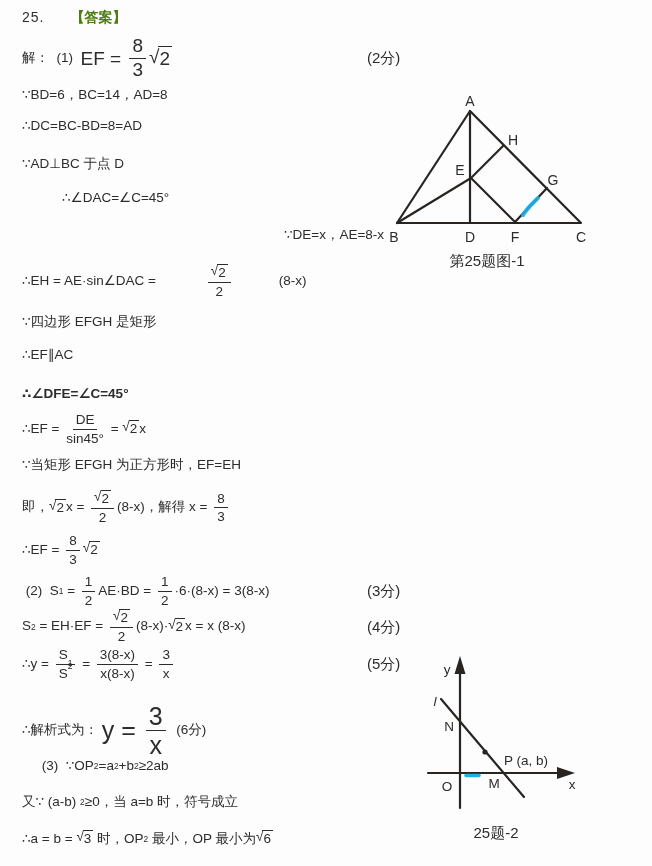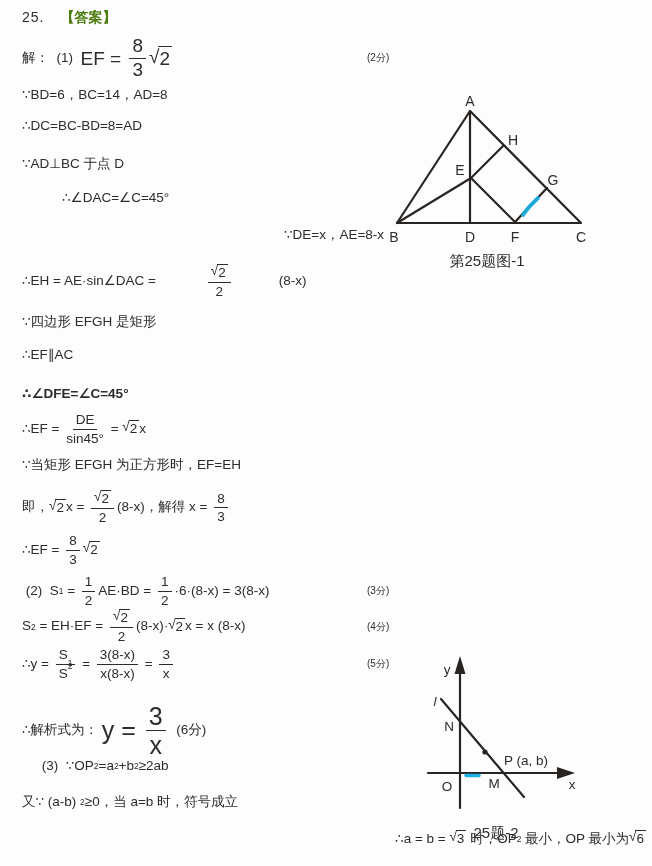--- a/index.html
+++ b/index.html
@@ -1,25 +1,25 @@
 <!DOCTYPE html>
 <html><head>
 <meta charset="utf-8">
 <style>
   html,body{margin:0;padding:0;background:#ffffff;}
   #page{position:relative;width:652px;height:866px;background:#fdfdfd;overflow:hidden;
         font-family:"Liberation Sans","DejaVu Sans",sans-serif;color:#2e2c2b;}
   
-  .hdr{position:absolute;top:9px;left:22px;font-size:14px;display:flex;gap:0;align-items:baseline;}
+  .hdr{position:absolute;top:9px;left:22px;font-size:14px;display:flex;gap:10px;align-items:baseline;}
   .hdr .num{letter-spacing:1px;}
   .hdr .ans{font-weight:bold;}
   
   .line{position:absolute;left:22px;right:6px;display:flex;align-items:center;
         font-size:13.5px;white-space:pre;line-height:1.25;}
-  .score{position:absolute;left:345px;top:50%;transform:translateY(-50%);font-size:10px;}
+  .score{position:absolute;left:345px;top:50%;transform:translateY(-50%);font-size:15px;}
   
   .frac{display:inline-flex;flex-direction:column;align-items:center;vertical-align:middle;
         margin:0 3px;text-align:center;}
   .frac .num{border-bottom:1.4px solid currentColor;padding:0 3px 1px;line-height:1.15;display:inline-flex;align-items:flex-end;}
   .frac .den{padding-top:1px;line-height:1.15;display:inline-flex;align-items:flex-start;}
   .sqrt{display:inline-flex;align-items:flex-start;white-space:nowrap;}
   .sqrt .rad{display:inline-block;transform:translateY(-1px);}
   .sqrt .bar{display:inline-block;border-top:1.4px solid currentColor;margin-left:-1px;padding:0 2px 0 1px;}
   sub{font-size:0.62em;line-height:0;}
   sup{font-size:0.62em;line-height:0;}
@@ -79,21 +79,21 @@
               <span class="rad">√</span>
               <span class="bar">2</span>
             </span></span><span class="den">2</span></span><span>(8-x)·</span><span class="sqrt">
           <span class="rad">√</span>
           <span class="bar">2</span>
         </span><span>x = x (8-x)</span><span class="score">(4分)</span></div>
       <div class="line" style="top: 647px;"><span>∴y = </span><span class="frac"><span class="num"><span>S</span><sub>1</sub></span><span class="den"><span>S</span><sub>2</sub></span></span><span> = </span><span class="frac"><span class="num">3(8-x)</span><span class="den">x(8-x)</span></span><span> = </span><span class="frac"><span class="num">3</span><span class="den">x</span></span><span class="score">(5分)</span></div>
       <div class="line" style="top: 703px;"><span>∴解析式为： </span><span class="s-xl">y = </span><span class="frac s-xl"><span class="num">3</span><span class="den">x</span></span><span>  (6分)</span></div>
       <div class="line" style="top: 758px; margin-left: 16px;"><span> (3)  ∵OP</span><sup>2</sup><span>=a</span><sup>2</sup><span>+b</span><sup>2</sup><span>≥2ab</span></div>
       <div class="line" style="top: 794px;"><span>又∵ (a-b) </span><sup>2</sup><span>≥0，当 a=b 时，符号成立</span></div>
-      <div class="line" style="top: 830px; justify-content: flex-end;"><span>∴a = b = </span><span class="sqrt">
+      <div class="line" style="top: 830px;"><span>∴a = b = </span><span class="sqrt">
           <span class="rad">√</span>
           <span class="bar">3</span>
         </span><span> 时，OP</span><sup>2</sup><span> 最小，OP 最小为</span><span class="sqrt">
           <span class="rad">√</span>
           <span class="bar">6</span>
         </span></div>
     </div>
 
   <div class="fig" style="left:385px;top:95px;">
     <svg width="215" height="180" viewBox="0 0 215 180">

